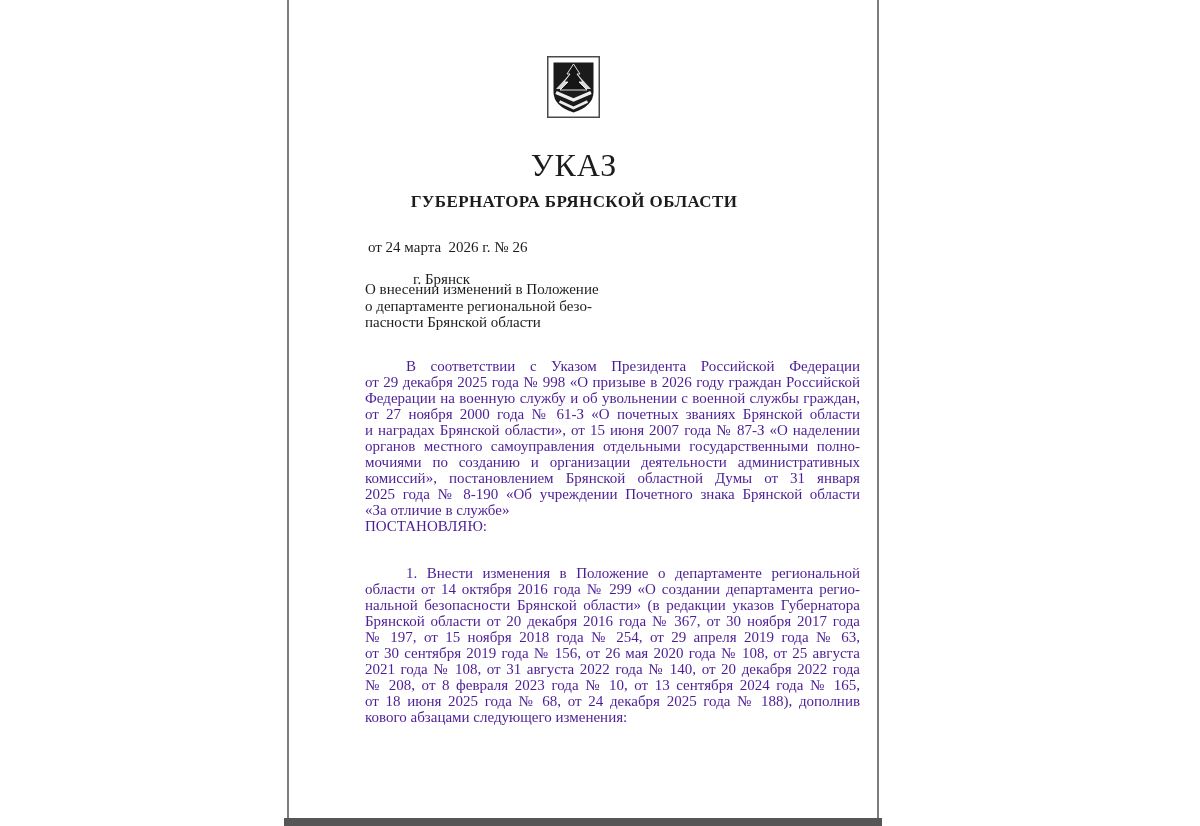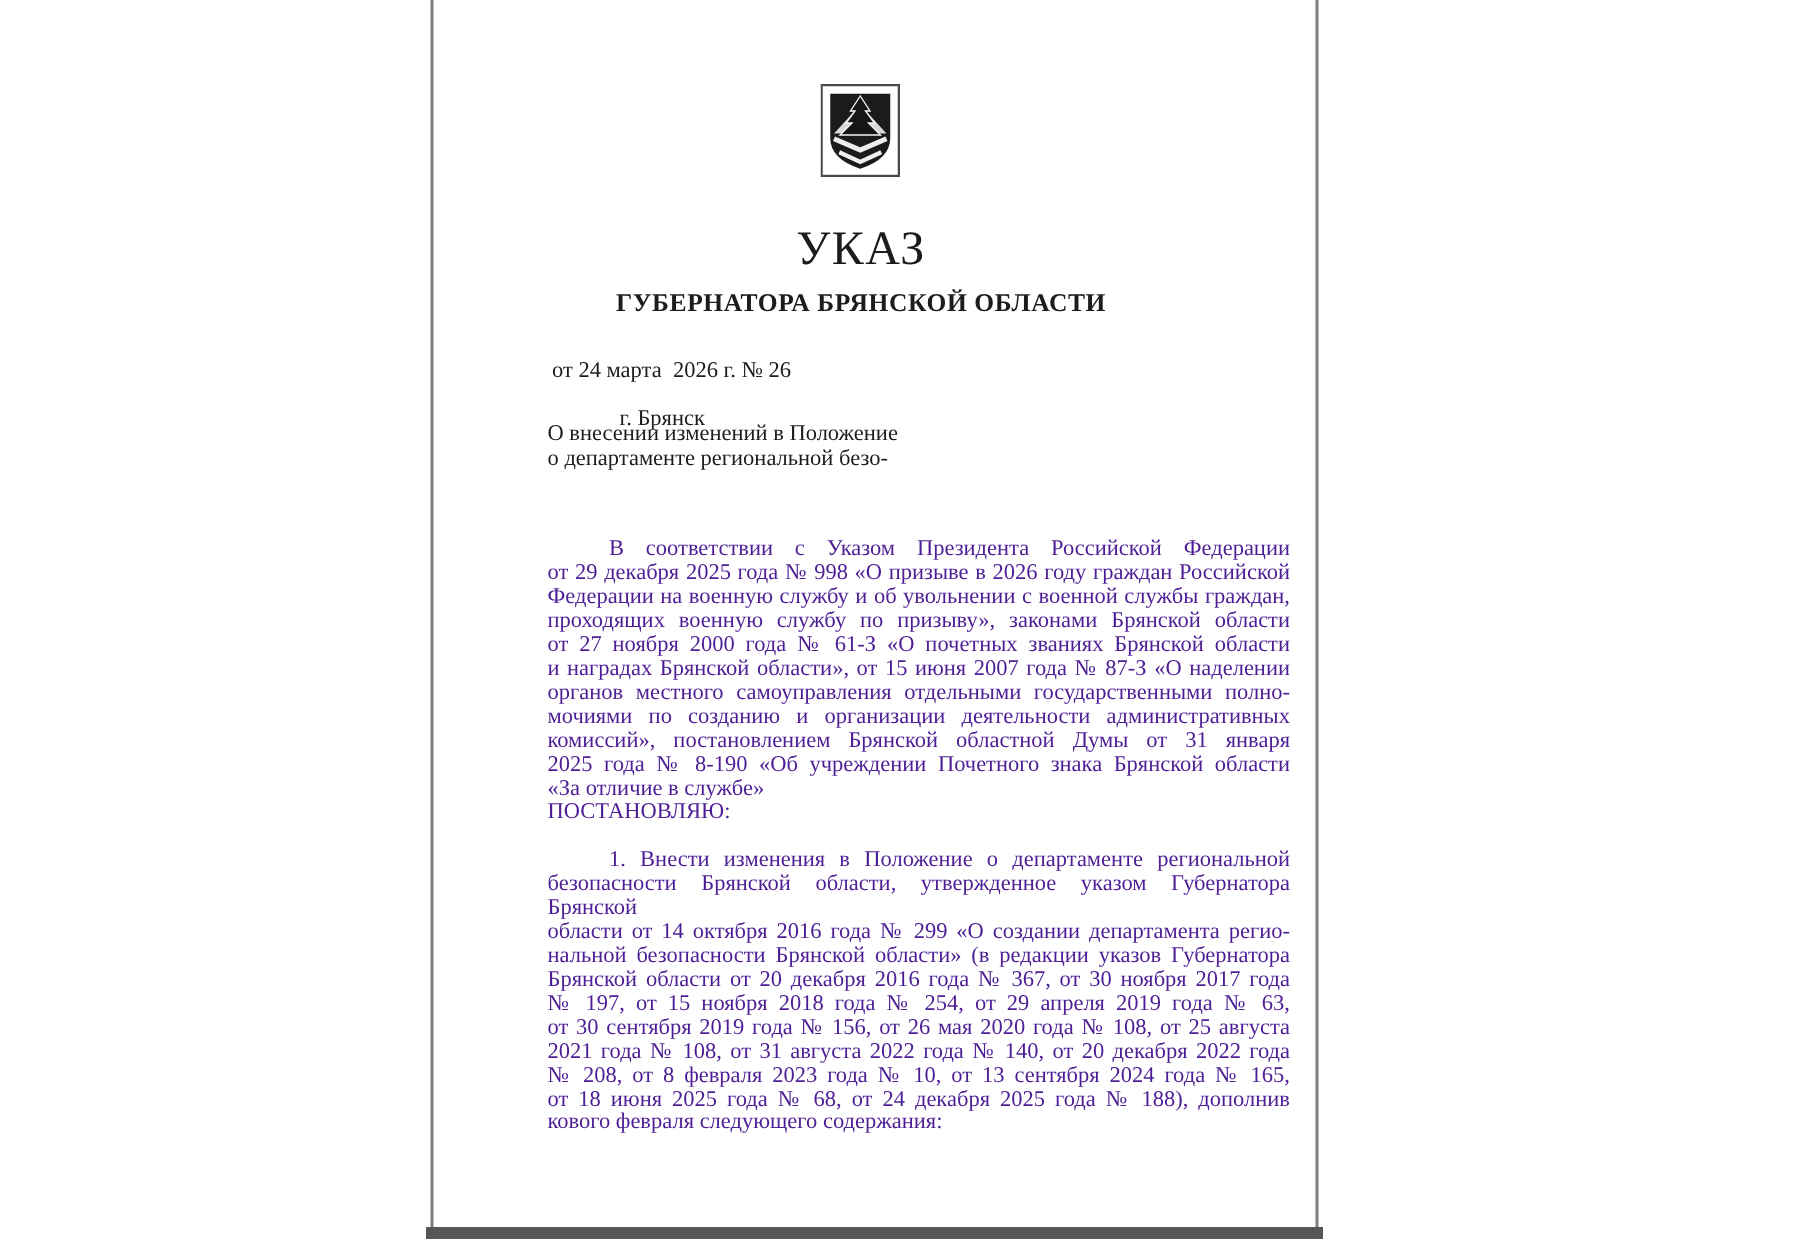--- a/index.html
+++ b/index.html
@@ -110,48 +110,47 @@
 
     <div class="doc-subtitle">ГУБЕРНАТОРА БРЯНСКОЙ ОБЛАСТИ</div>
 
     <div class="dateline">от 24 марта  2026 г. № 26</div>
 
     <div class="cityline">г. Брянск</div>
 
     <div class="subject">
         <div class="line">О внесении изменений в Положение</div>
         <div class="line">о департаменте региональной безо-</div>
+        <div class="line">пасности Брянской области</div>
       </div>
 
     <div class="para para-1">
         <div class="line just ind">В соответствии с Указом Президента Российской Федерации</div>
         <div class="line just">от 29 декабря 2025 года № 998 «О призыве в 2026 году граждан Российской</div>
         <div class="line just">Федерации на военную службу и об увольнении с военной службы граждан,</div>
-        <div class="line just">проходящих военную службу по призыву», законами Брянской области</div>
         <div class="line just">от 27 ноября 2000 года № 61-З «О почетных званиях Брянской области</div>
         <div class="line just">и наградах Брянской области», от 15 июня 2007 года № 87-З «О наделении</div>
         <div class="line just">органов местного самоуправления отдельными государственными полно-</div>
         <div class="line just">мочиями по созданию и организации деятельности административных</div>
         <div class="line just">комиссий», постановлением Брянской областной Думы от 31 января</div>
         <div class="line just">2025 года № 8-190 «Об учреждении Почетного знака Брянской области</div>
         <div class="line">«За отличие в службе»</div>
         <div class="line">ПОСТАНОВЛЯЮ:</div>
       </div>
 
     <div class="para para-2">
         <div class="line just ind">1. Внести изменения в Положение о департаменте региональной</div>
-        <div class="line just">безопасности Брянской области, утвержденное указом Губернатора Брянской</div>
         <div class="line just">области от 14 октября 2016 года № 299 «О создании департамента регио-</div>
         <div class="line just">нальной безопасности Брянской области» (в редакции указов Губернатора</div>
         <div class="line just">Брянской области от 20 декабря 2016 года № 367, от 30 ноября 2017 года</div>
         <div class="line just">№ 197, от 15 ноября 2018 года № 254, от 29 апреля 2019 года № 63,</div>
         <div class="line just">от 30 сентября 2019 года № 156, от 26 мая 2020 года № 108, от 25 августа</div>
         <div class="line just">2021 года № 108, от 31 августа 2022 года № 140, от 20 декабря 2022 года</div>
         <div class="line just">№ 208, от 8 февраля 2023 года № 10, от 13 сентября 2024 года № 165,</div>
         <div class="line just">от 18 июня 2025 года № 68, от 24 декабря 2025 года № 188), дополнив</div>
-        <div class="line">кового февраля следующего содержания:</div>
+        <div class="line">кового абзацами следующего изменения:</div>
       </div>
 
   </div>
 
   <div class="bottom-band"></div>
 
 </div>
 
 </body></html>

